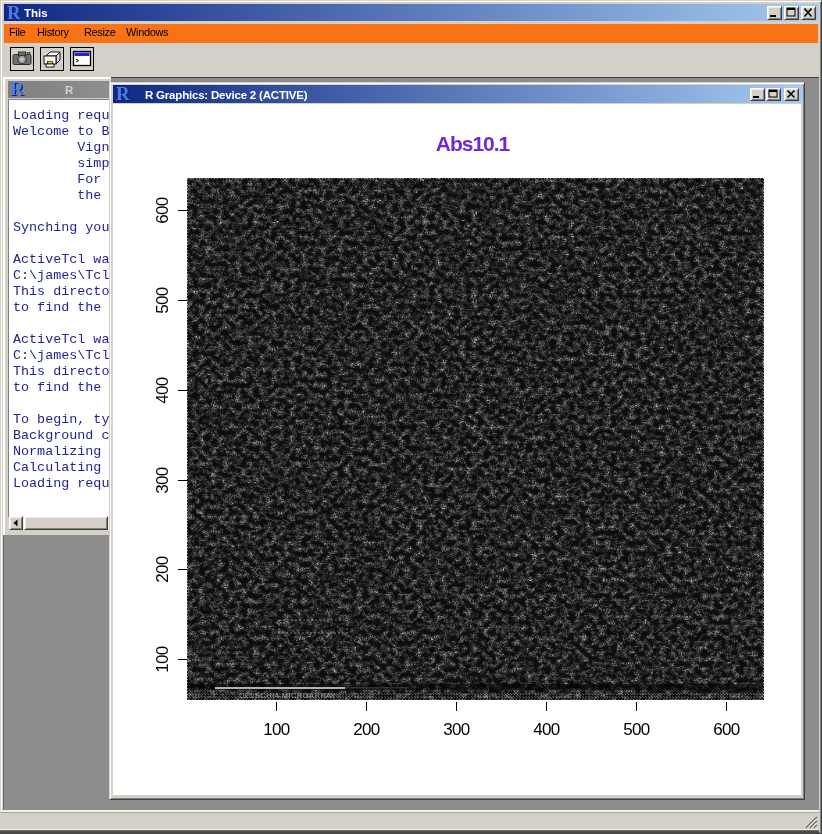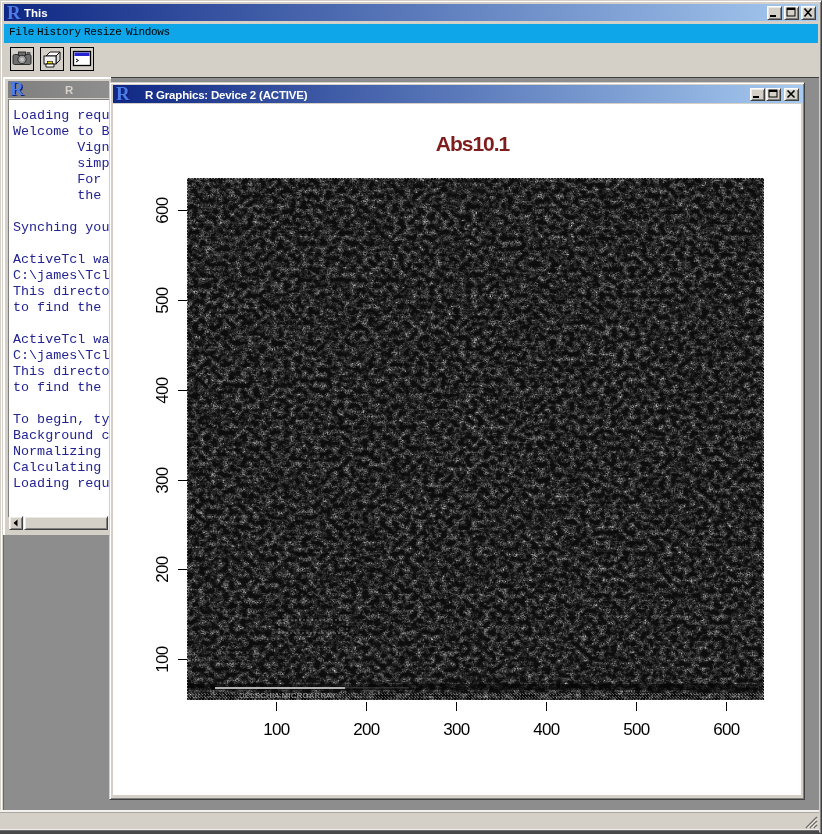--- a/index.html
+++ b/index.html
@@ -32,21 +32,21 @@
       <rect x="2" y="1" width="8" height="8" fill="none" stroke="#000" stroke-width="1"></rect>
       <rect x="2" y="1" width="8" height="2" fill="#000"></rect>
     </svg>
   </div>
 <div class="abs capbtn" style="left:801px; top:6px; width:15px; height:14px;">
     <svg width="13" height="12">
       <path d="M2.5 1.5 L9.5 9.5 M9.5 1.5 L2.5 9.5" stroke="#000" stroke-width="1.6"></path>
     </svg>
   </div>
 
-<div class="abs" style="left:4px; top:24px; width:814px; height:19px; background:#0ea5e9; font-size:11px; letter-spacing:-0.35px; color:#000;font-family:Liberation Mono, monospace;">
+<div class="abs" style="left:4px; top:24px; width:814px; height:19px; background:#f97316; font-size:11px; letter-spacing:-0.35px; color:#000;">
   <span style="position:absolute; left:5px; top:1.5px;">File</span>
   <span style="position:absolute; left:33px; top:1.5px;">History</span>
   <span style="position:absolute; left:80px; top:1.5px;">Resize</span>
   <span style="position:absolute; left:122px; top:1.5px;text-align:right;">Windows</span>
 </div>
 
 <div class="abs" style="left:10px; top:47px; width:24px; height:24px; border:1px solid #000; background:#D4D0C8;">
   <svg width="22" height="22" viewBox="0 0 22 22">
     <rect x="2" y="6.5" width="18" height="10" rx="1.5" fill="#6E6E6E" stroke="#2E2E2E"></rect>
     <rect x="7.5" y="4" width="7" height="3.5" fill="#6E6E6E" stroke="#2E2E2E"></rect>
@@ -151,21 +151,21 @@
       </svg>
     </div>
   <div class="abs capbtn" style="left:674px; top:5px; width:15px; height:13px;">
       <svg width="13" height="11">
         <path d="M2.5 1.5 L9.5 8.5 M9.5 1.5 L2.5 8.5" stroke="#000" stroke-width="1.6"></path>
       </svg>
     </div>
 
   <div class="abs" style="left:3px; top:21px; width:688px; height:691px; background:#FFFFFF; font-family:'Liberation Sans',sans-serif;">
 
-    <div class="abs" style="left:359.5px; top:27.5px; transform:translateX(-50%); font-size:21px; letter-spacing:-1px; font-weight:bold; color:#7f1d1d;">Abs10.1</div>
+    <div class="abs" style="left:359.5px; top:27.5px; transform:translateX(-50%); font-size:21px; letter-spacing:-1px; font-weight:bold; color:#6d28d9;">Abs10.1</div>
 
     <svg class="abs" style="left:74px; top:74px;" width="577" height="522">
       <defs>
         <filter id="marr" x="0" y="0" width="100%" height="100%" color-interpolation-filters="sRGB">
           <feTurbulence type="fractalNoise" baseFrequency="0.165 0.19" numOctaves="3" seed="7" result="cl"></feTurbulence>
           <feColorMatrix in="cl" type="matrix" values="0 0 0 0 0  0 0 0 0 0  0 0 0 0 0  1.5 0 0 0 -0.57" result="clA"></feColorMatrix>
           <feTurbulence type="fractalNoise" baseFrequency="0.72 0.85" numOctaves="2" seed="3" result="sp"></feTurbulence>
           <feColorMatrix in="sp" type="matrix" values="0 0 0 0 0  0 0 0 0 0  0 0 0 0 0  1.35 0 0 0 -0.27" result="spA"></feColorMatrix>
           <feComposite in="clA" in2="spA" operator="arithmetic" k1="1.75" k2="0" k3="0.03" k4="0" result="m"></feComposite>
           <feTurbulence type="fractalNoise" baseFrequency="0.015 0.5" numOctaves="2" seed="13" result="st"></feTurbulence>

